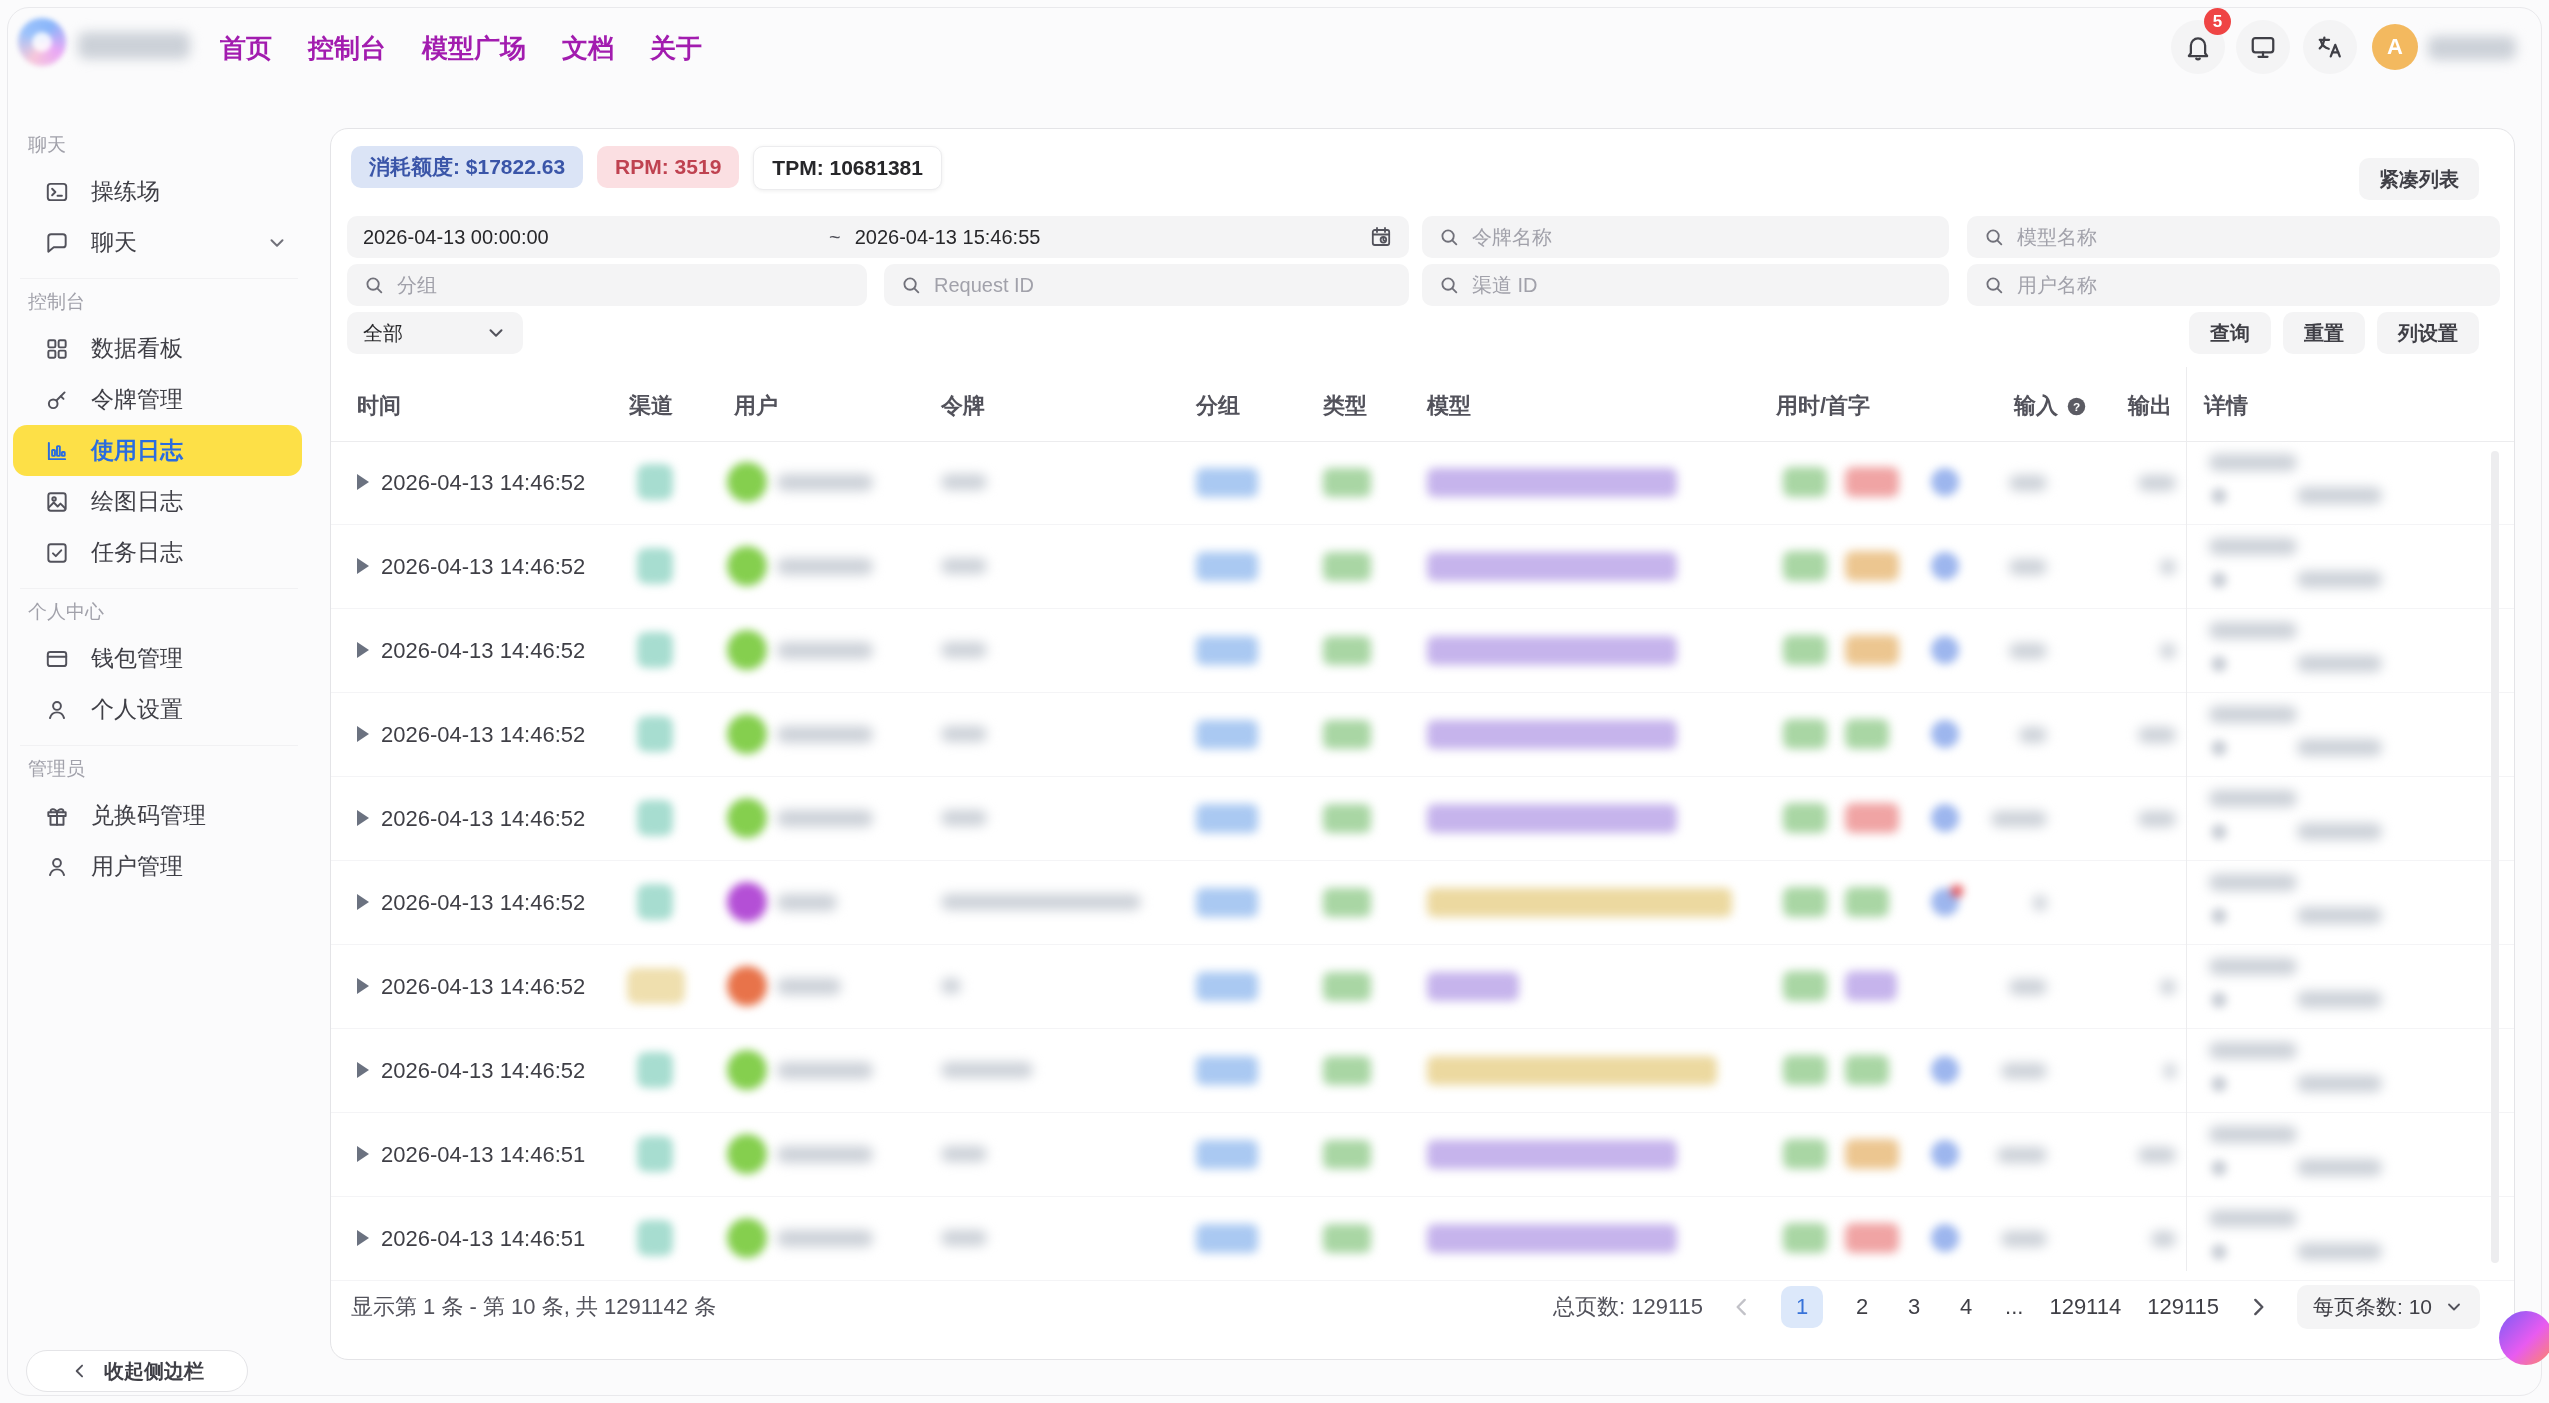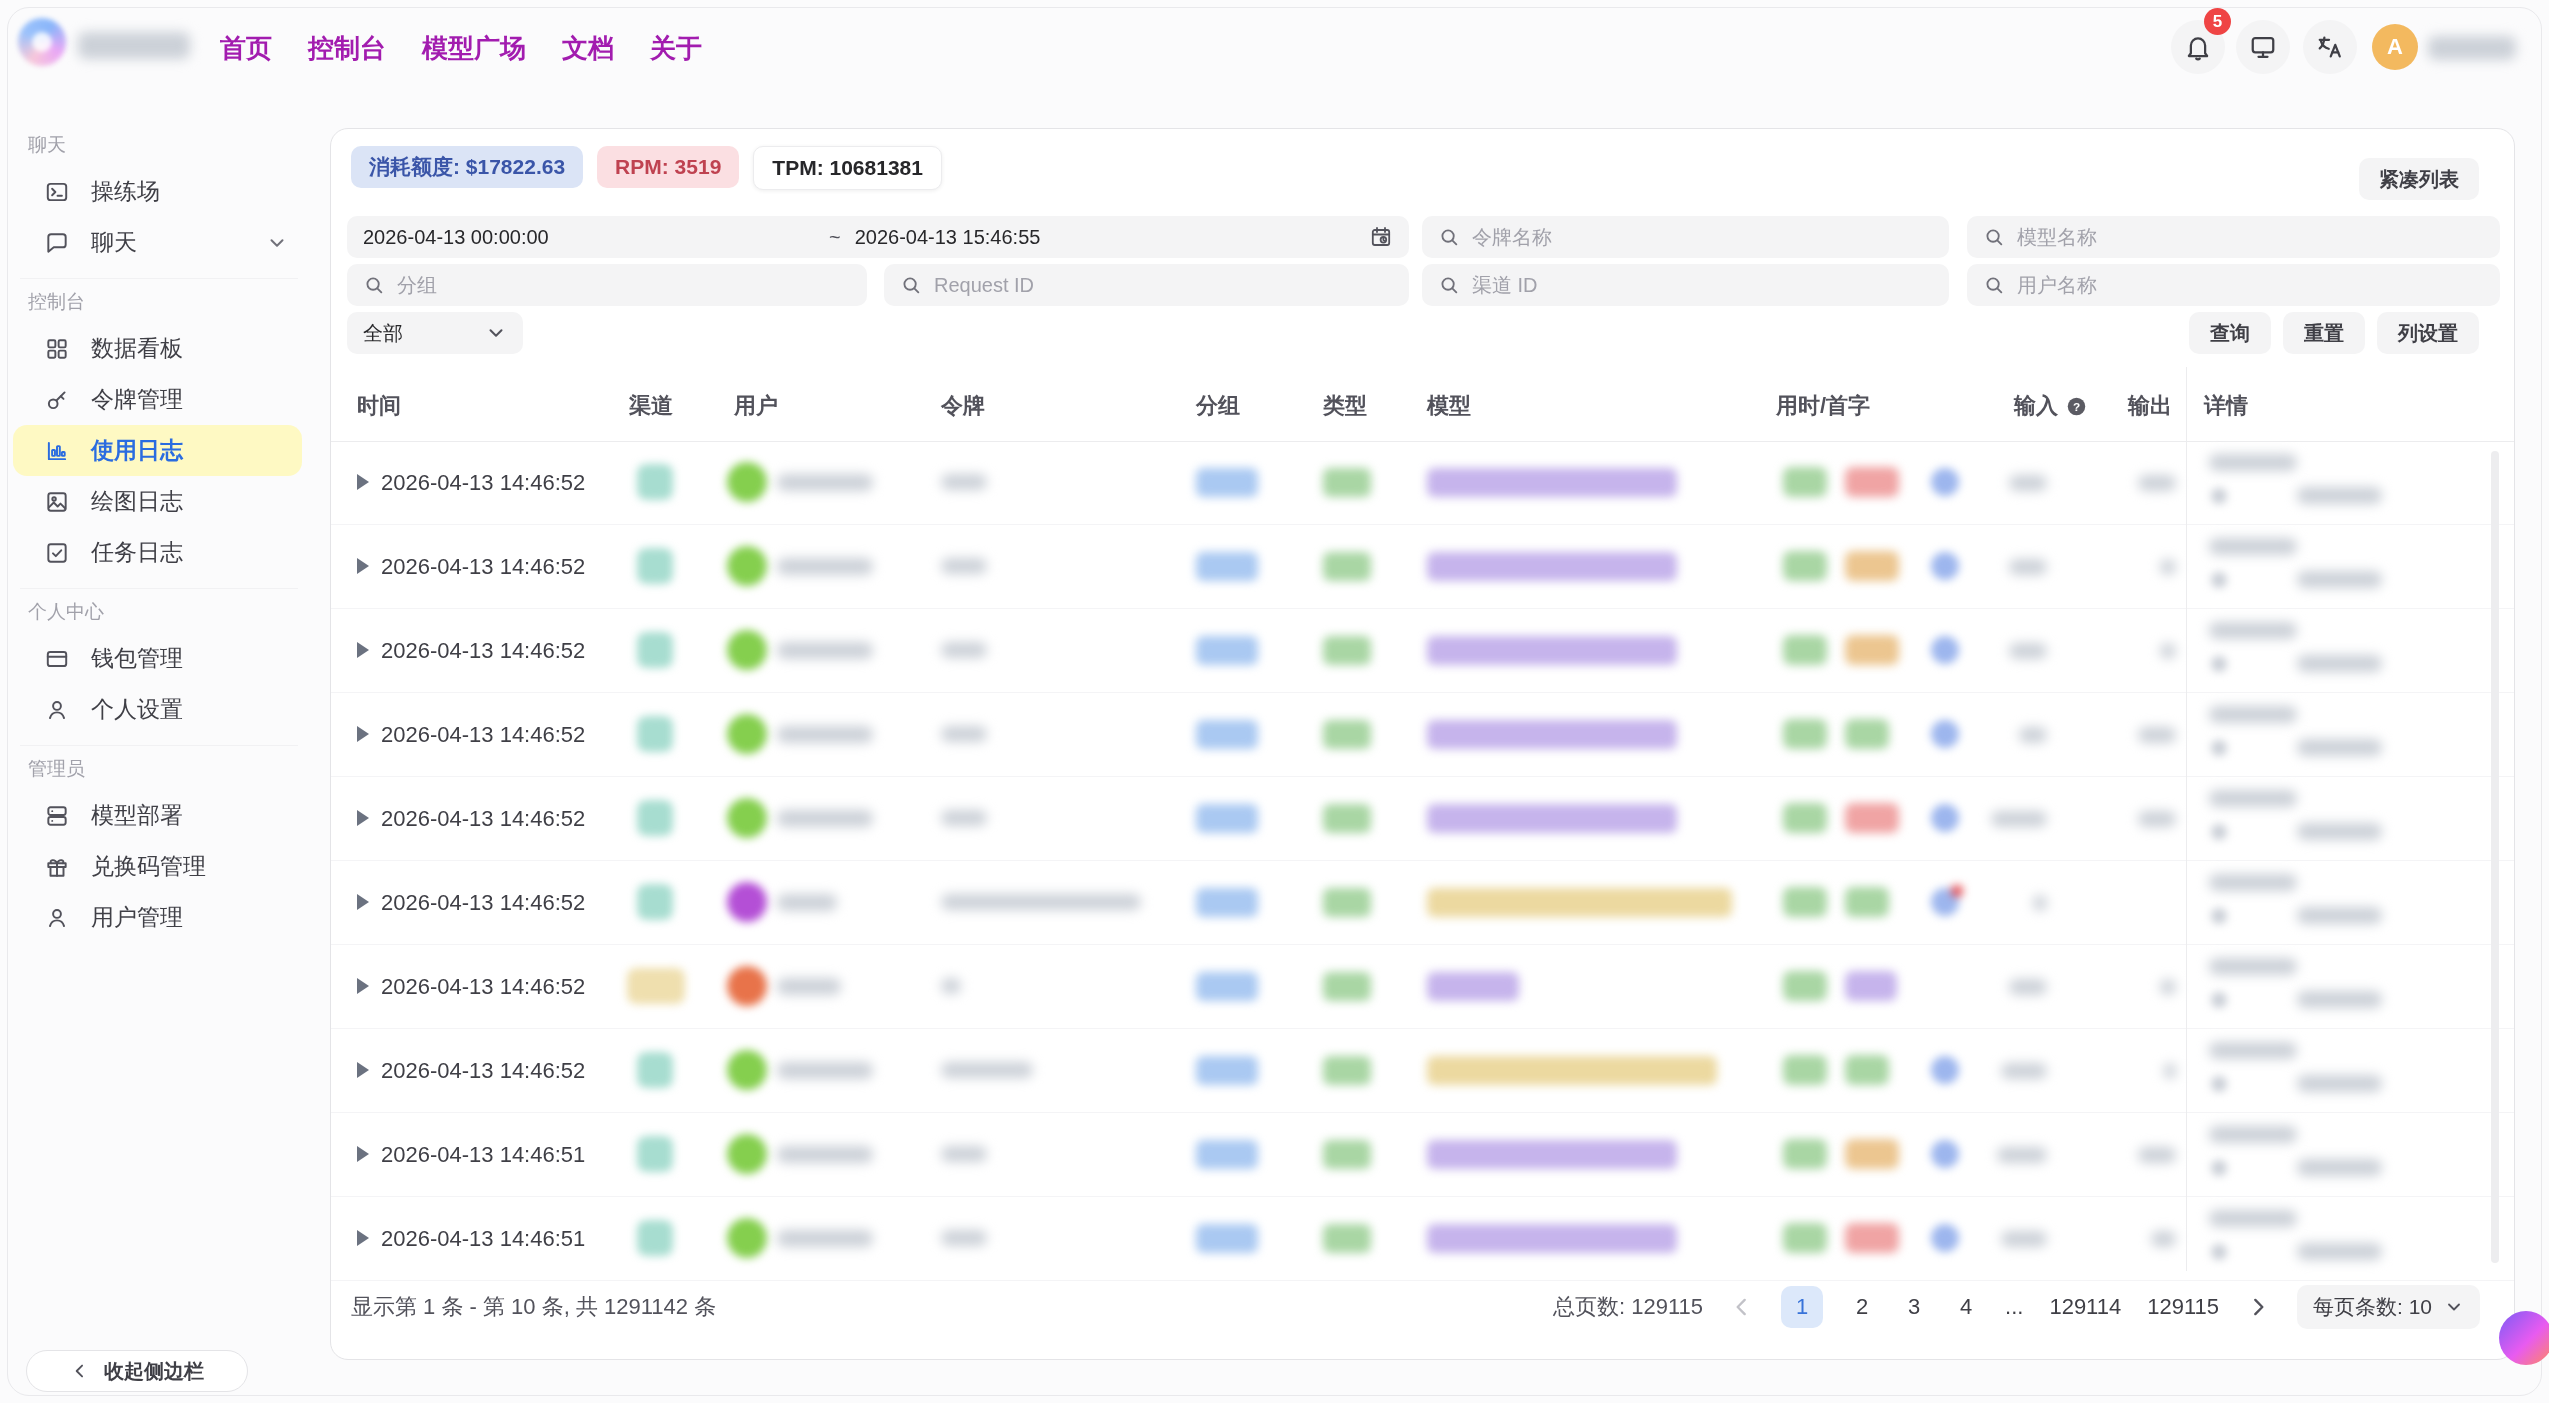--- a/index.html
+++ b/index.html
@@ -26,21 +26,21 @@
           color:#fff;font-weight:700;font-size:22px;display:flex;align-items:center;justify-content:center;cursor:pointer;}
   .user-blob{position:absolute;left:2428px;top:36px;width:88px;height:24px;}
 
   
   .sidebar{position:absolute;left:0;top:96px;width:318px;bottom:0;padding-top:28px;box-sizing:border-box;}
   .side-label{padding-left:28px;font-size:19px;color:#a1a1aa;height:42px;display:flex;align-items:center;}
   .side-divider{height:1px;background:#f1f1f3;margin:10px 20px 2px 20px;}
   .side-item{height:51px;margin:0 16px 0 13px;border-radius:14px;display:flex;align-items:center;
              padding:0 14px 0 31px;gap:21px;font-size:23px;color:#3f3f46;font-weight:500;cursor:pointer;}
   .side-item .si{width:26px;height:26px;color:#52525b;flex:0 0 auto;display:block;}
-  .side-item.active{background:#fef9c3;color:#2a6ce0;font-weight:600;}
+  .side-item.active{background:#fde047;color:#2a6ce0;font-weight:600;}
   .side-item.active .si{color:#2a6ce0;}
   .side-chevron{margin-left:auto;width:22px;height:22px;color:#71717a;display:block;}
   .collapse-btn{position:absolute;left:26px;bottom:11px;width:222px;height:42px;border:1.5px solid #e4e4e7;border-radius:22px;
                 background:#fff;display:flex;align-items:center;justify-content:center;gap:14px;
                 font-size:20px;font-weight:700;color:#3f3f46;cursor:pointer;box-sizing:border-box;}
   .collapse-btn .g{width:20px;height:20px;color:#52525b;display:block;}
 
   
   .card{position:absolute;left:330px;top:128px;width:2185px;height:1232px;background:#fff;
         border:1px solid #e4e4e7;border-radius:18px;box-sizing:border-box;}
@@ -248,28 +248,20 @@
       <span class="si"><svg viewBox="0 0 24 24" fill="none" stroke="currentColor" stroke-width="1.8" stroke-linecap="round" stroke-linejoin="round" width="100%" height="100%">
           <circle cx="12" cy="8.3" r="3.6"></circle>
           <path d="M5.5 19.5c1-3.6 3.6-5.3 6.5-5.3s5.5 1.7 6.5 5.3"></path>
         </svg></span>
       <span>个人设置</span>
     </div>
     <div class="side-divider"></div>
     <div class="side-label">管理员</div>
     <div class="side-item">
       <span class="si"><svg viewBox="0 0 24 24" fill="none" stroke="currentColor" stroke-width="1.8" stroke-linecap="round" stroke-linejoin="round" width="100%" height="100%">
-          <rect x="4" y="4" width="16" height="7" rx="2"></rect>
-          <rect x="4" y="13" width="16" height="7" rx="2"></rect>
-          <path d="M7.6 7.5h.01M7.6 16.5h.01"></path>
-        </svg></span>
-      <span>模型部署</span>
-    </div>
-    <div class="side-item">
-      <span class="si"><svg viewBox="0 0 24 24" fill="none" stroke="currentColor" stroke-width="1.8" stroke-linecap="round" stroke-linejoin="round" width="100%" height="100%">
           <path d="M4 8.5h16v3.5H4z"></path>
           <path d="M6 12v8h12v-8"></path>
           <path d="M12 8.5V20"></path>
           <path d="M12 8.5c-2-4.5-7.5-3-5.5.0M12 8.5c2-4.5 7.5-3 5.5.0"></path>
         </svg></span>
       <span>兑换码管理</span>
     </div>
     <div class="side-item">
       <span class="si"><svg viewBox="0 0 24 24" fill="none" stroke="currentColor" stroke-width="1.8" stroke-linecap="round" stroke-linejoin="round" width="100%" height="100%">
           <circle cx="12" cy="8.3" r="3.6"></circle>

